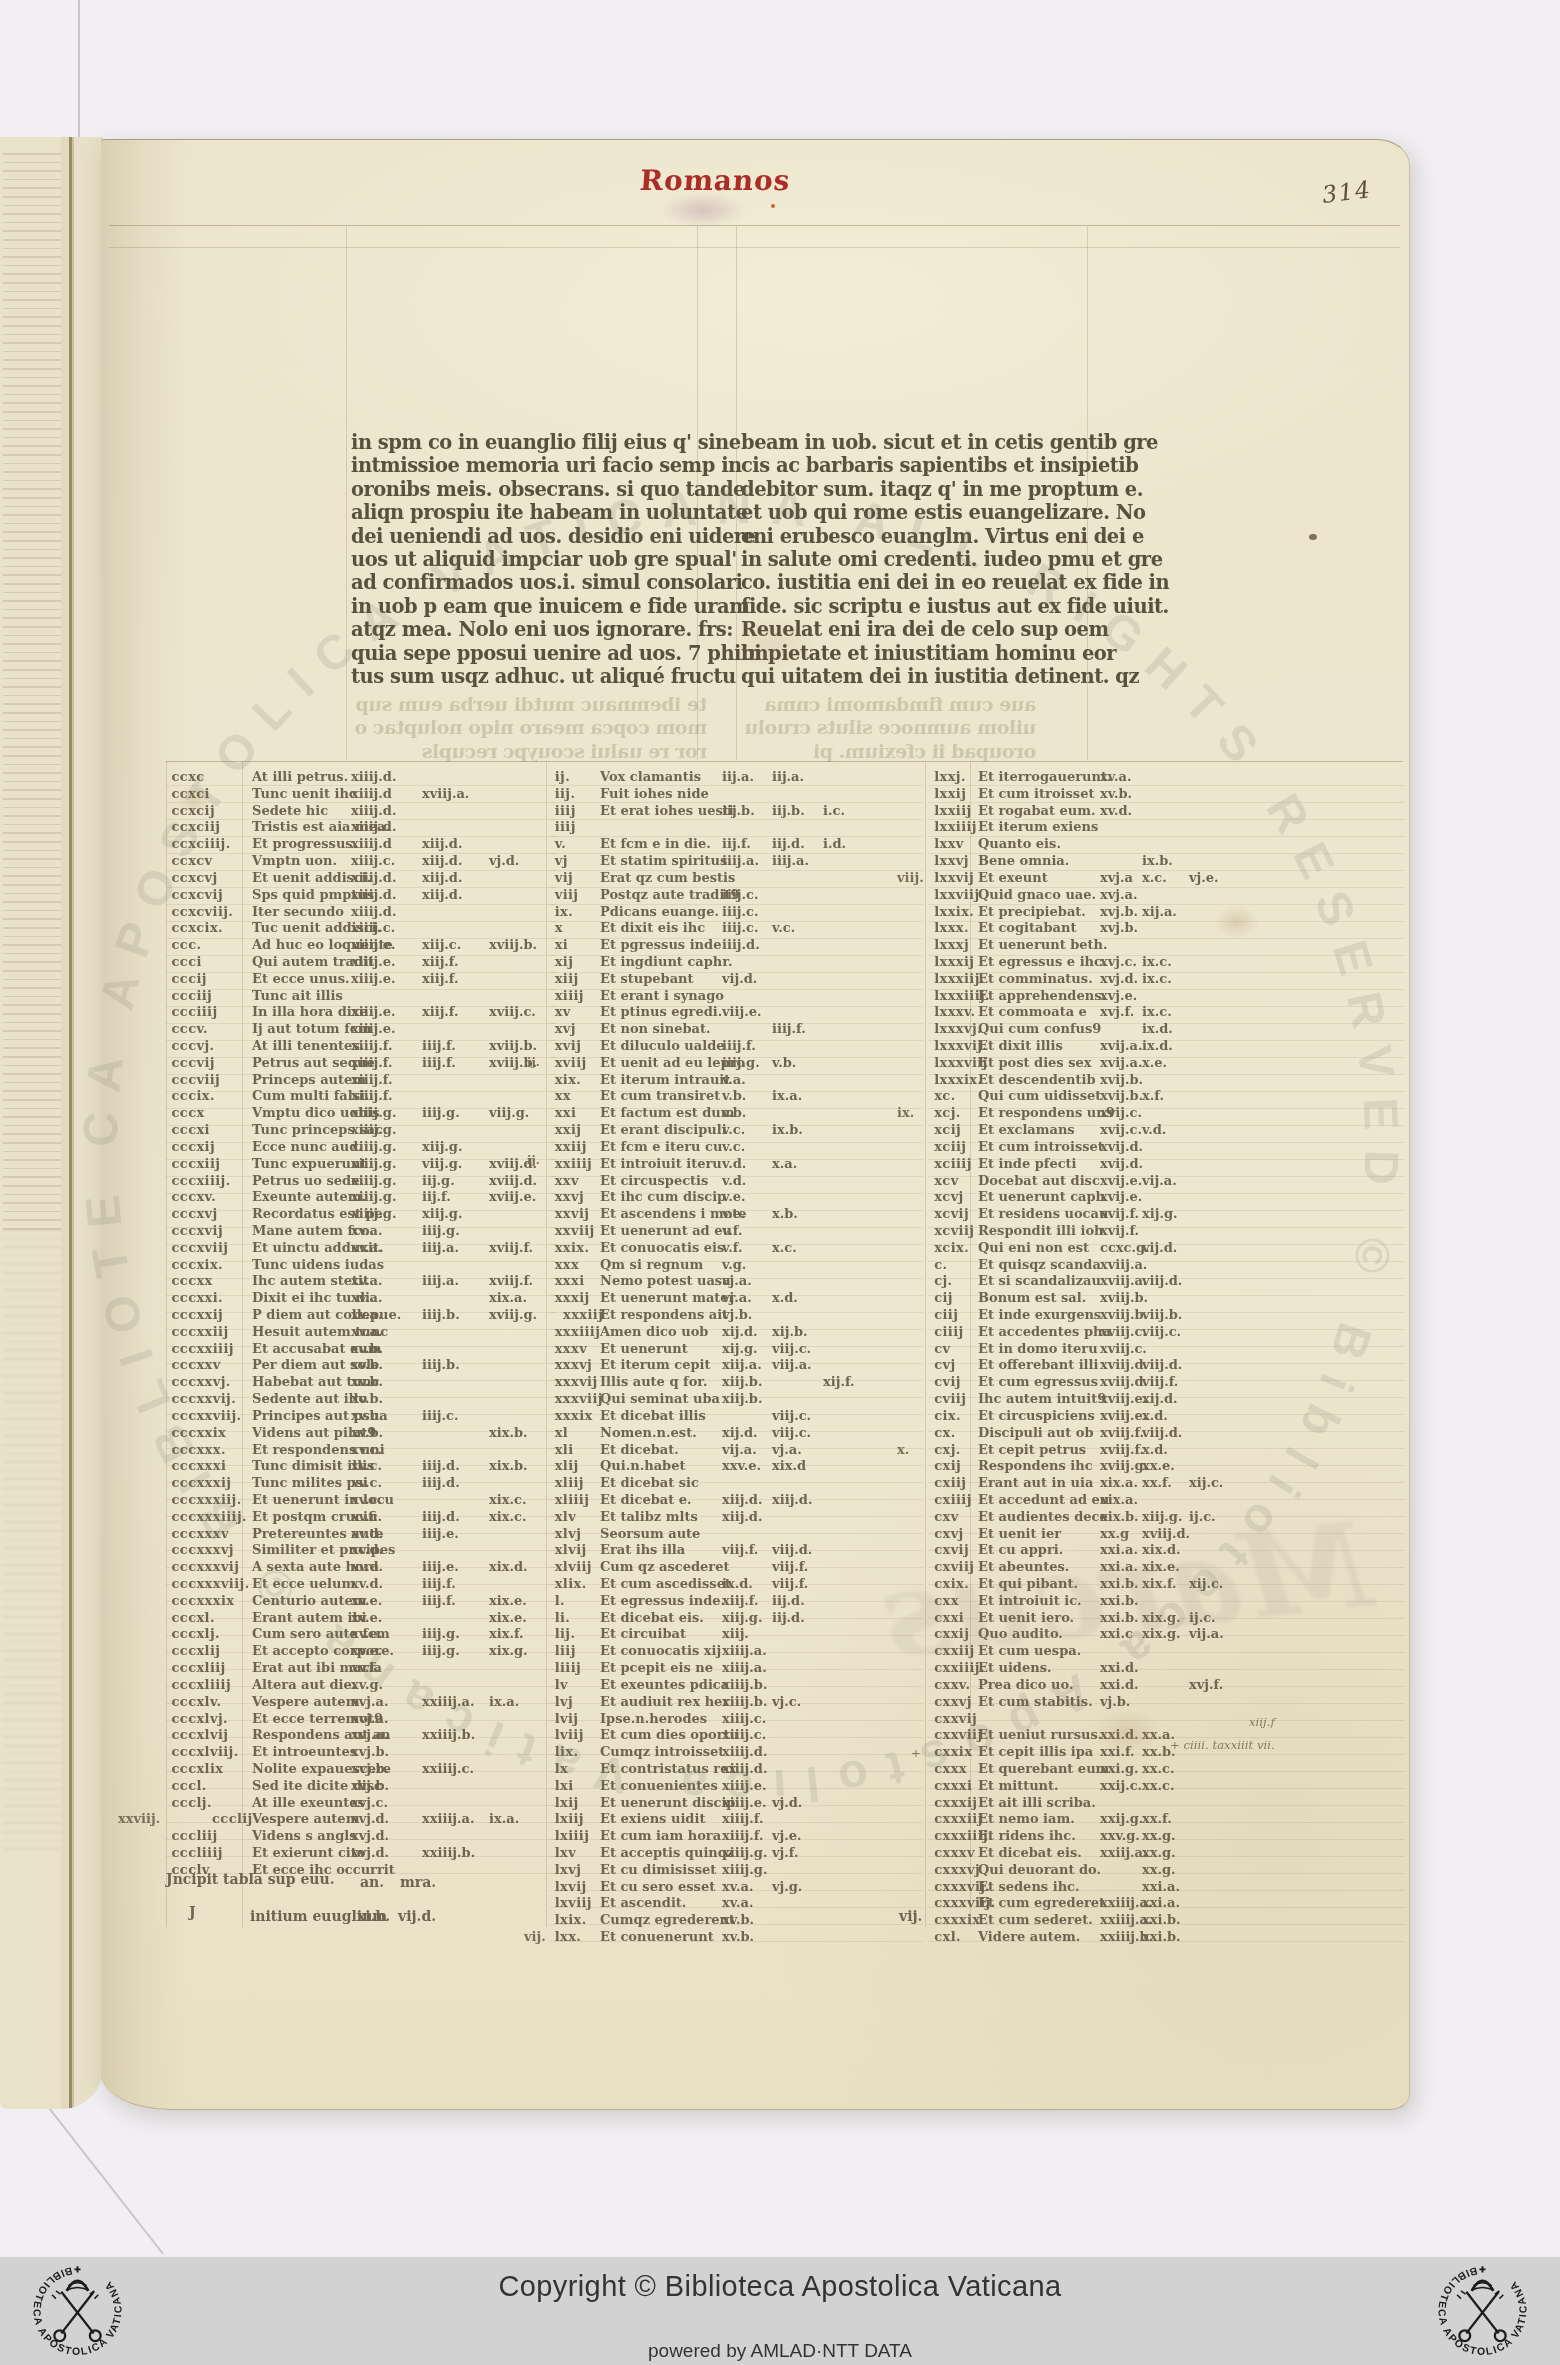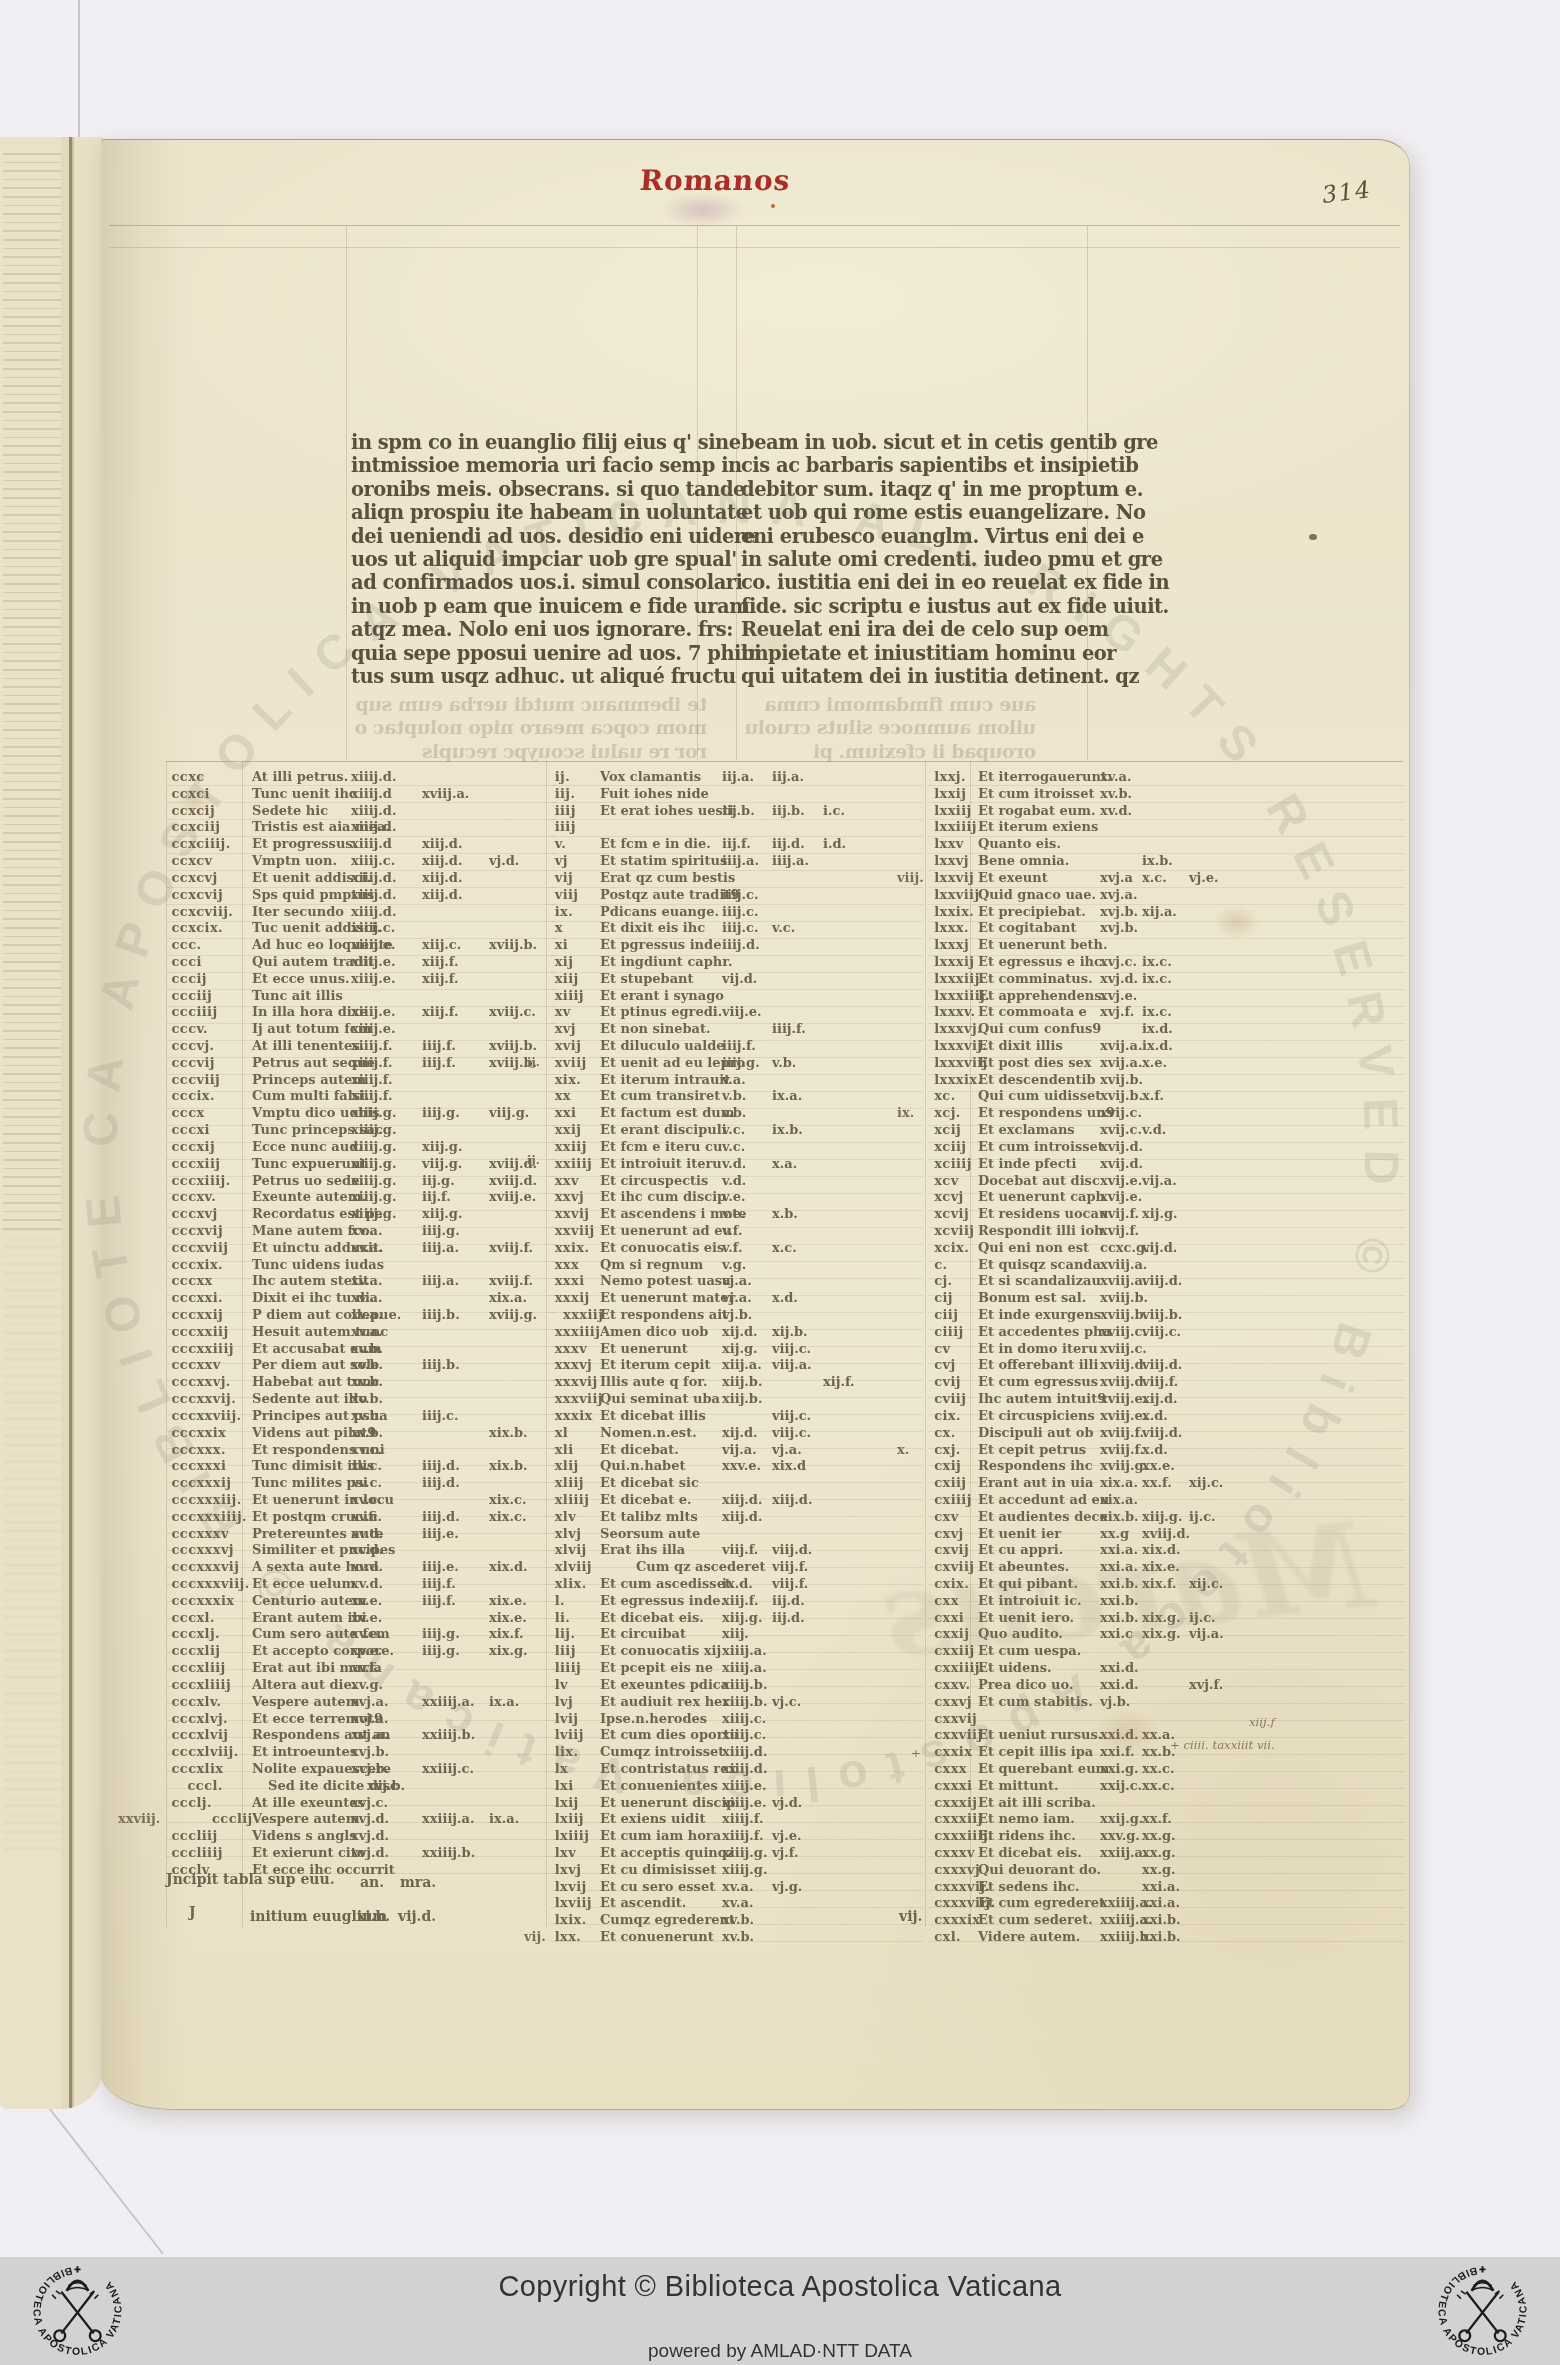--- a/index.html
+++ b/index.html
@@ -488,21 +488,21 @@
         <span class="c-num" style="left: 5.5px;">cccxlviij.</span>
         <span class="c-inc" style="left: 86px;">Et introeuntes</span>
         <span class="c-ref" style="left: 185px;">xvj.b.</span>
       </div>
       <div class="idx-row" style="top: 992px;">
         <span class="c-num" style="left: 5.5px;">cccxlix</span>
         <span class="c-inc" style="left: 86px;">Nolite expauescere</span>
         <span class="c-ref" style="left: 185px;">xvj.b.</span>
         <span class="c-ref" style="left: 256px;">xxiiij.c.</span>
       </div>
-      <div class="idx-row" style="top: 1009px; margin-left: 16px;">
+      <div class="idx-row" style="top: 1009px;">
         <span class="c-num" style="left: 5.5px;">cccl.</span>
         <span class="c-inc" style="left: 86px;">Sed ite dicite disc</span>
         <span class="c-ref" style="left: 185px;">xvj.b.</span>
       </div>
       <div class="idx-row" style="top: 1026px;">
         <span class="c-num" style="left: 5.5px;">ccclj.</span>
         <span class="c-inc" style="left: 86px;">At ille exeuntes</span>
         <span class="c-ref" style="left: 185px;">xvj.c.</span>
       </div>
       <div class="idx-row" style="top: 1042px;">
@@ -775,21 +775,21 @@
         <span class="c-inc" style="left: 50px;">Seorsum aute</span>
       </div>
       <div class="idx-row" style="top: 773px;">
         <span class="c-num" style="left: 4.7px;">xlvij</span>
         <span class="c-inc" style="left: 50px;">Erat ihs illa</span>
         <span class="c-ref" style="left: 172px;">viij.f.</span>
         <span class="c-ref" style="left: 222px;">viij.d.</span>
       </div>
       <div class="idx-row" style="top: 790px;">
         <span class="c-num" style="left: 4.7px;">xlviij</span>
-        <span class="c-inc" style="left: 50px; margin-left: 36px;">Cum qz ascederet</span>
+        <span class="c-inc" style="left: 50px;">Cum qz ascederet</span>
         <span class="c-ref" style="left: 222px;">viij.f.</span>
       </div>
       <div class="idx-row" style="top: 807px;">
         <span class="c-num" style="left: 4.7px;">xlix.</span>
         <span class="c-inc" style="left: 50px;">Et cum ascedisset</span>
         <span class="c-ref" style="left: 172px;">ix.d.</span>
         <span class="c-ref" style="left: 222px;">viij.f.</span>
       </div>
       <div class="idx-row" style="top: 824px;">
         <span class="c-num" style="left: 4.7px;">l.</span>

